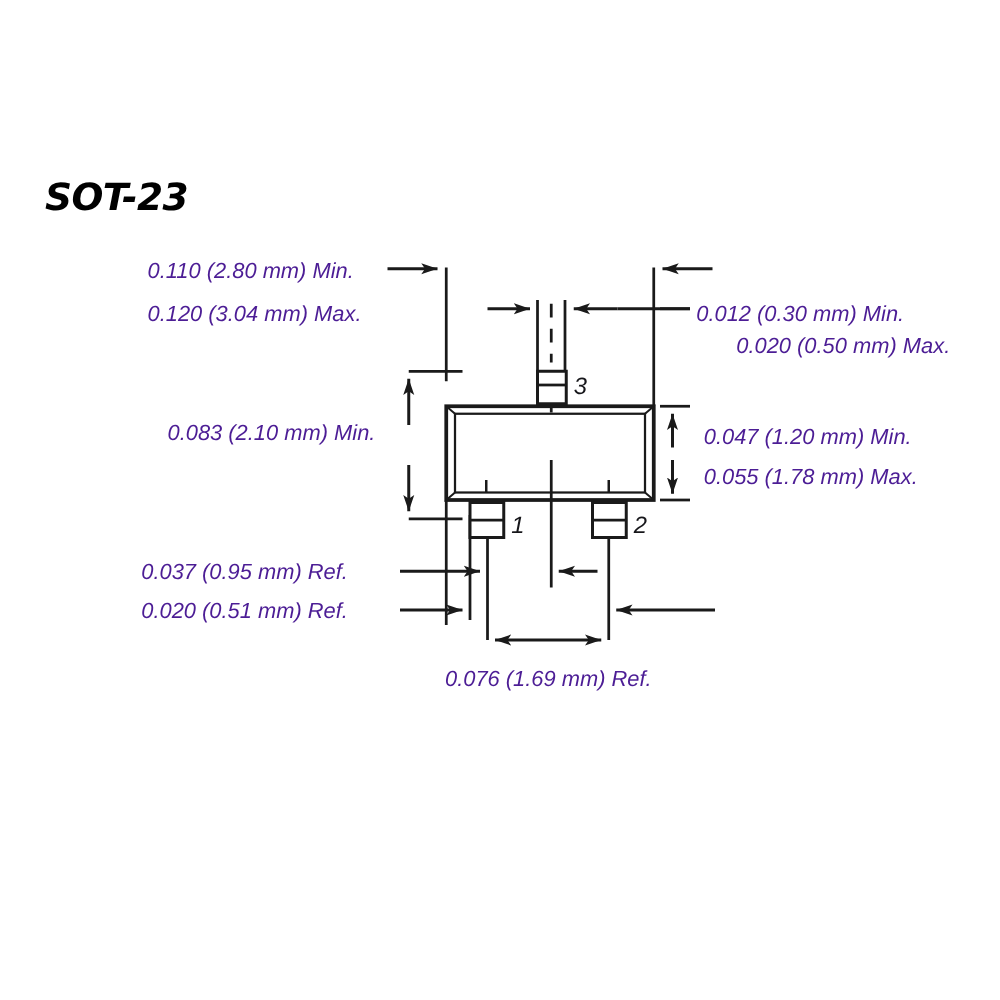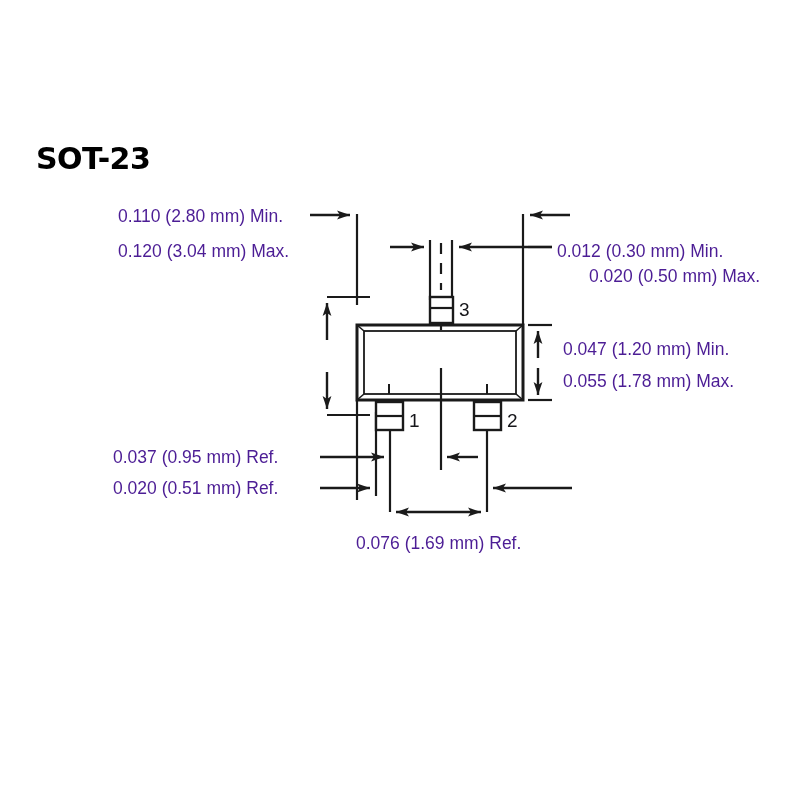--- a/index.html
+++ b/index.html
@@ -13,20 +13,21 @@
     height: 800px;
     font-family: "Liberation Sans", sans-serif;
     color: #1a1a1a;
     overflow: hidden;
   }
   #drawing-root {
     position: relative;
     width: 637px;
     height: 800px;
     background: #ffffff;
+    font-style: italic;
   }
   #package-svg {
     position: absolute;
     top: 0;
     left: 0;
     width: 800px;
     height: 800px;
     display: block;
   }
   .pkg-title {
@@ -146,20 +147,21 @@
       <line x1="440" y1="512" x2="481" y2="512" stroke-width="2.4" marker-end="url(#arrR)"></line>
     </g>
   </svg>
 
   <div class="dim-text" style="left:118px; top:208px;">0.110 (2.80 mm) Min.</div>
   <div class="dim-text" style="left:118px; top:243px;">0.120 (3.04 mm) Max.</div>
 
   <div class="dim-text" style="left:557px; top:243px;">0.012 (0.30 mm) Min.</div>
   <div class="dim-text" style="left:589px; top:268px;">0.020 (0.50 mm) Max.</div>
 
+  <div class="dim-text" style="left:134px; top:338px;">0.083 (2.10 mm) Min.</div>
 
   <div class="dim-text" style="left:563px; top:341px;">0.047 (1.20 mm) Min.</div>
   <div class="dim-text" style="left:563px; top:373px;">0.055 (1.78 mm) Max.</div>
 
   <div class="dim-text" style="left:113px; top:449px;">0.037 (0.95 mm) Ref.</div>
   <div class="dim-text" style="left:113px; top:480px;">0.020 (0.51 mm) Ref.</div>
 
   <div class="dim-text" style="left:356px; top:535px;">0.076 (1.69 mm) Ref.</div>
 
   <div class="pin-num" style="left:459px; top:300px;">3</div>

